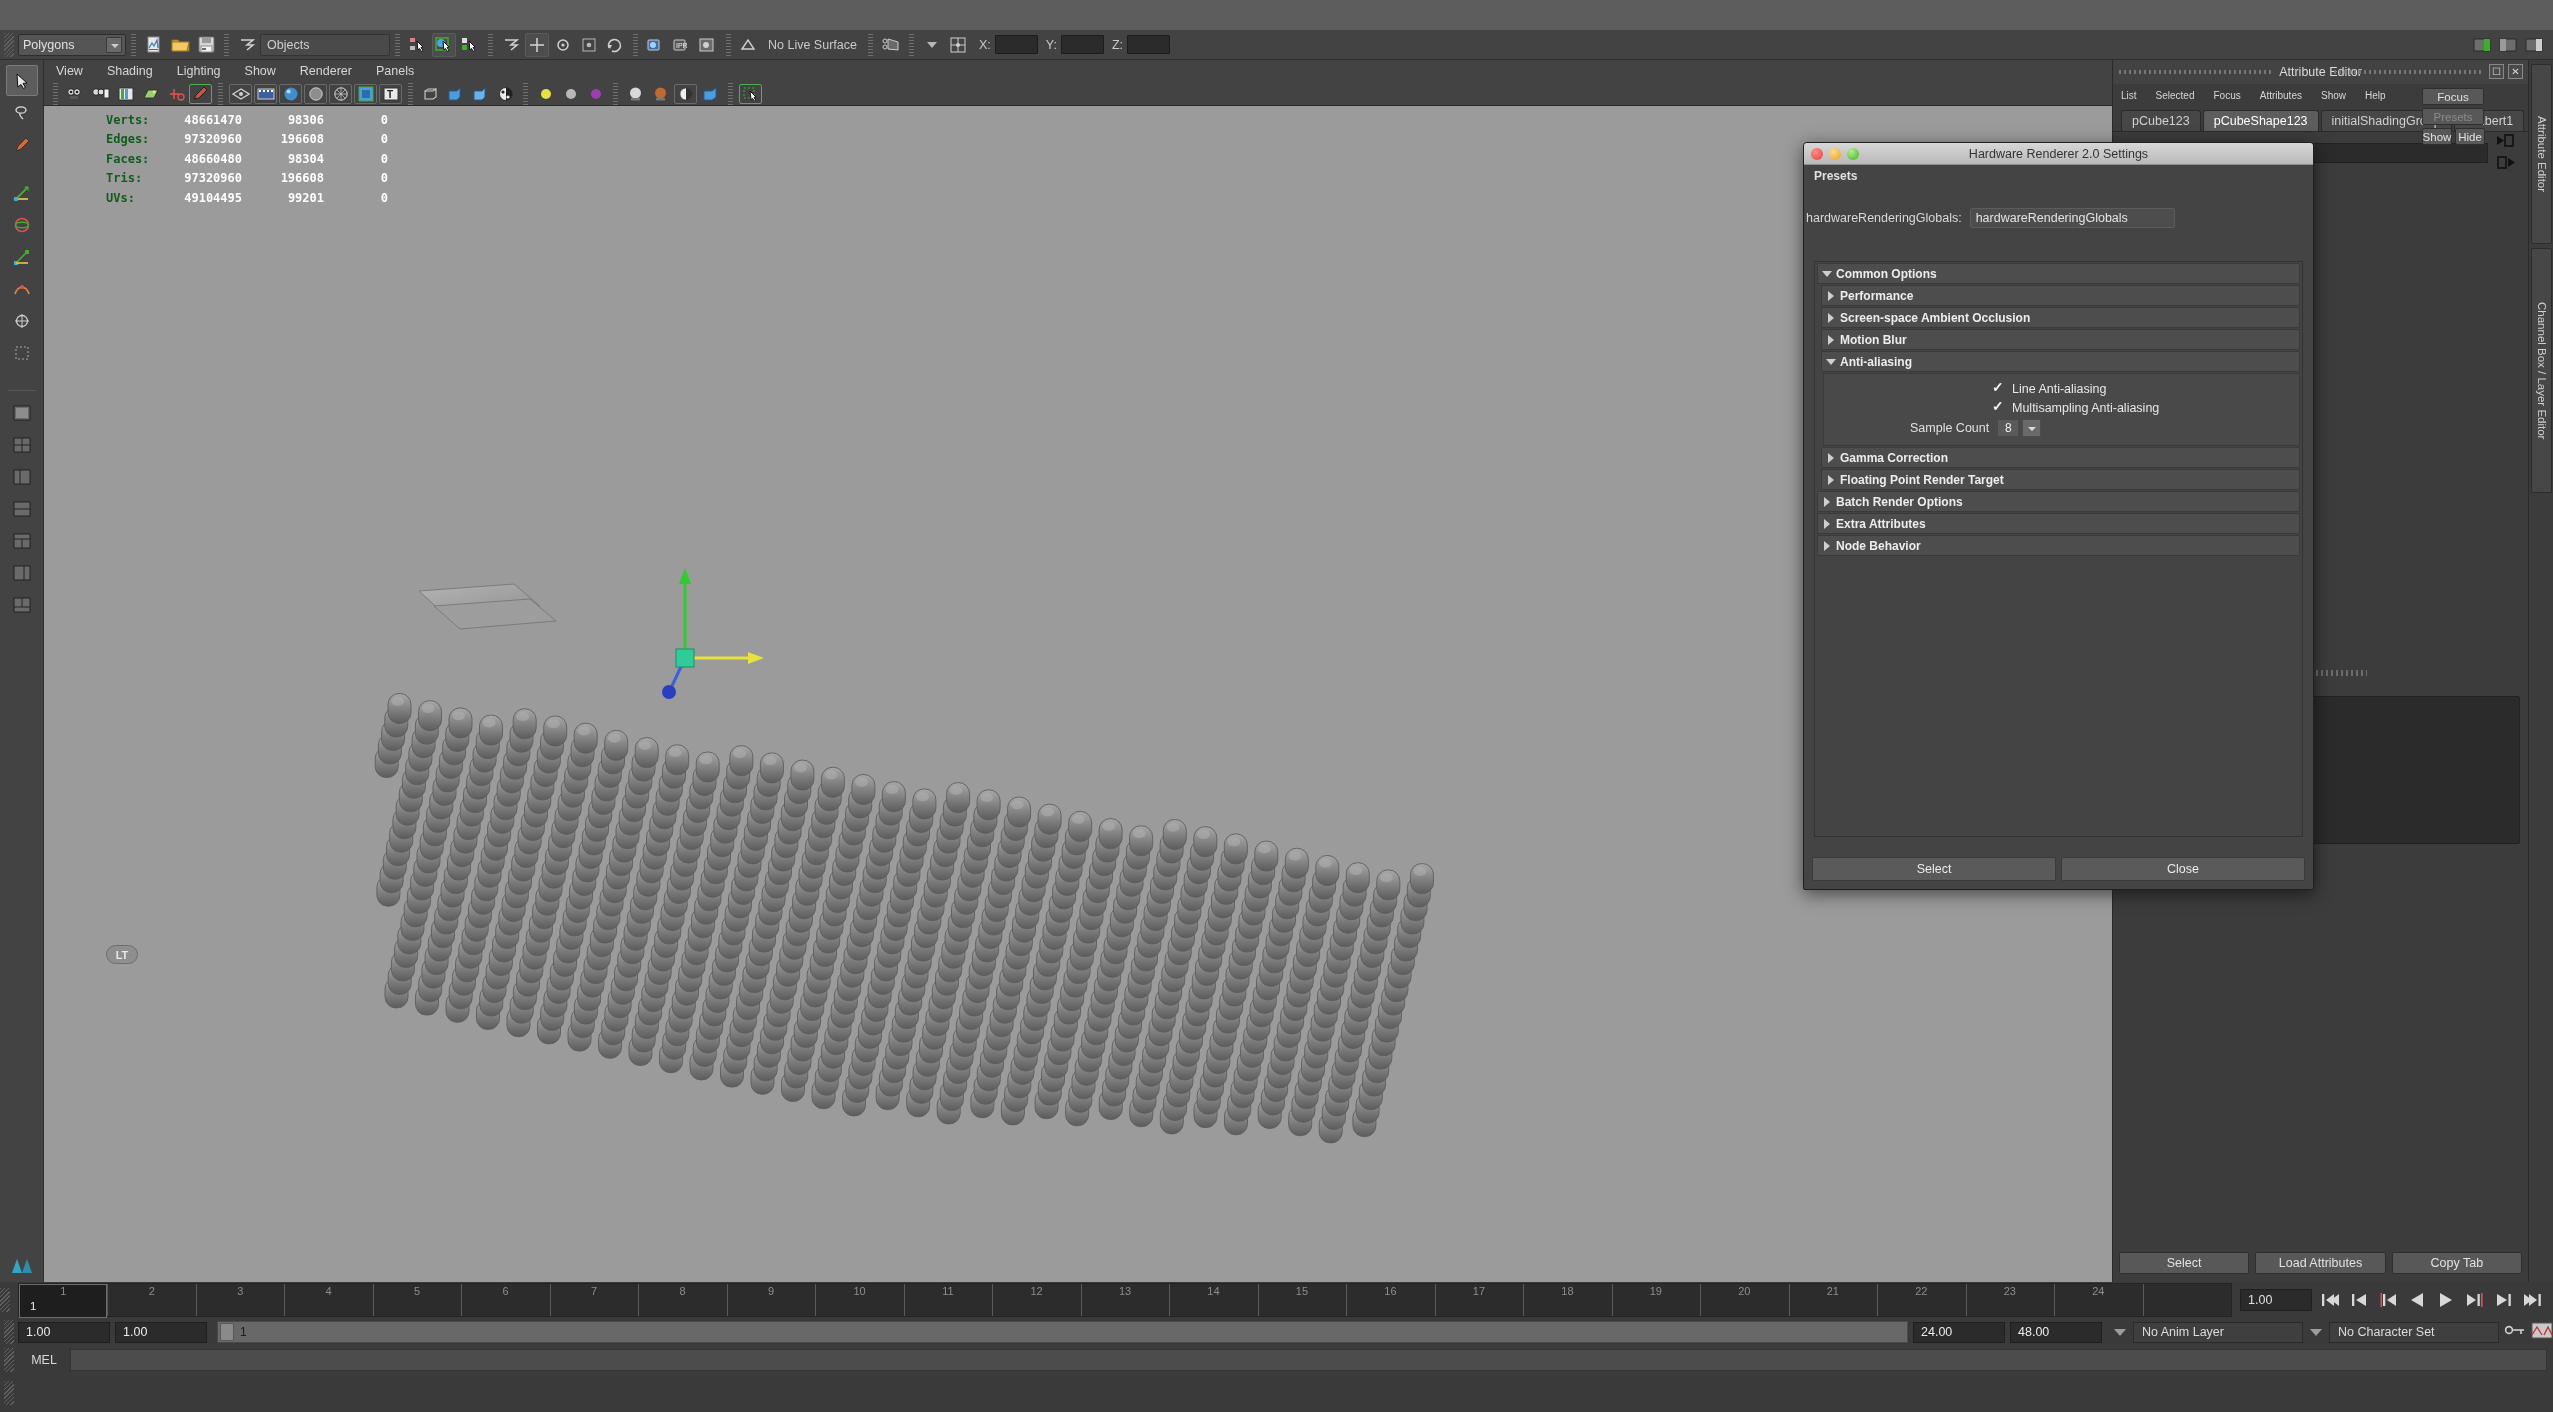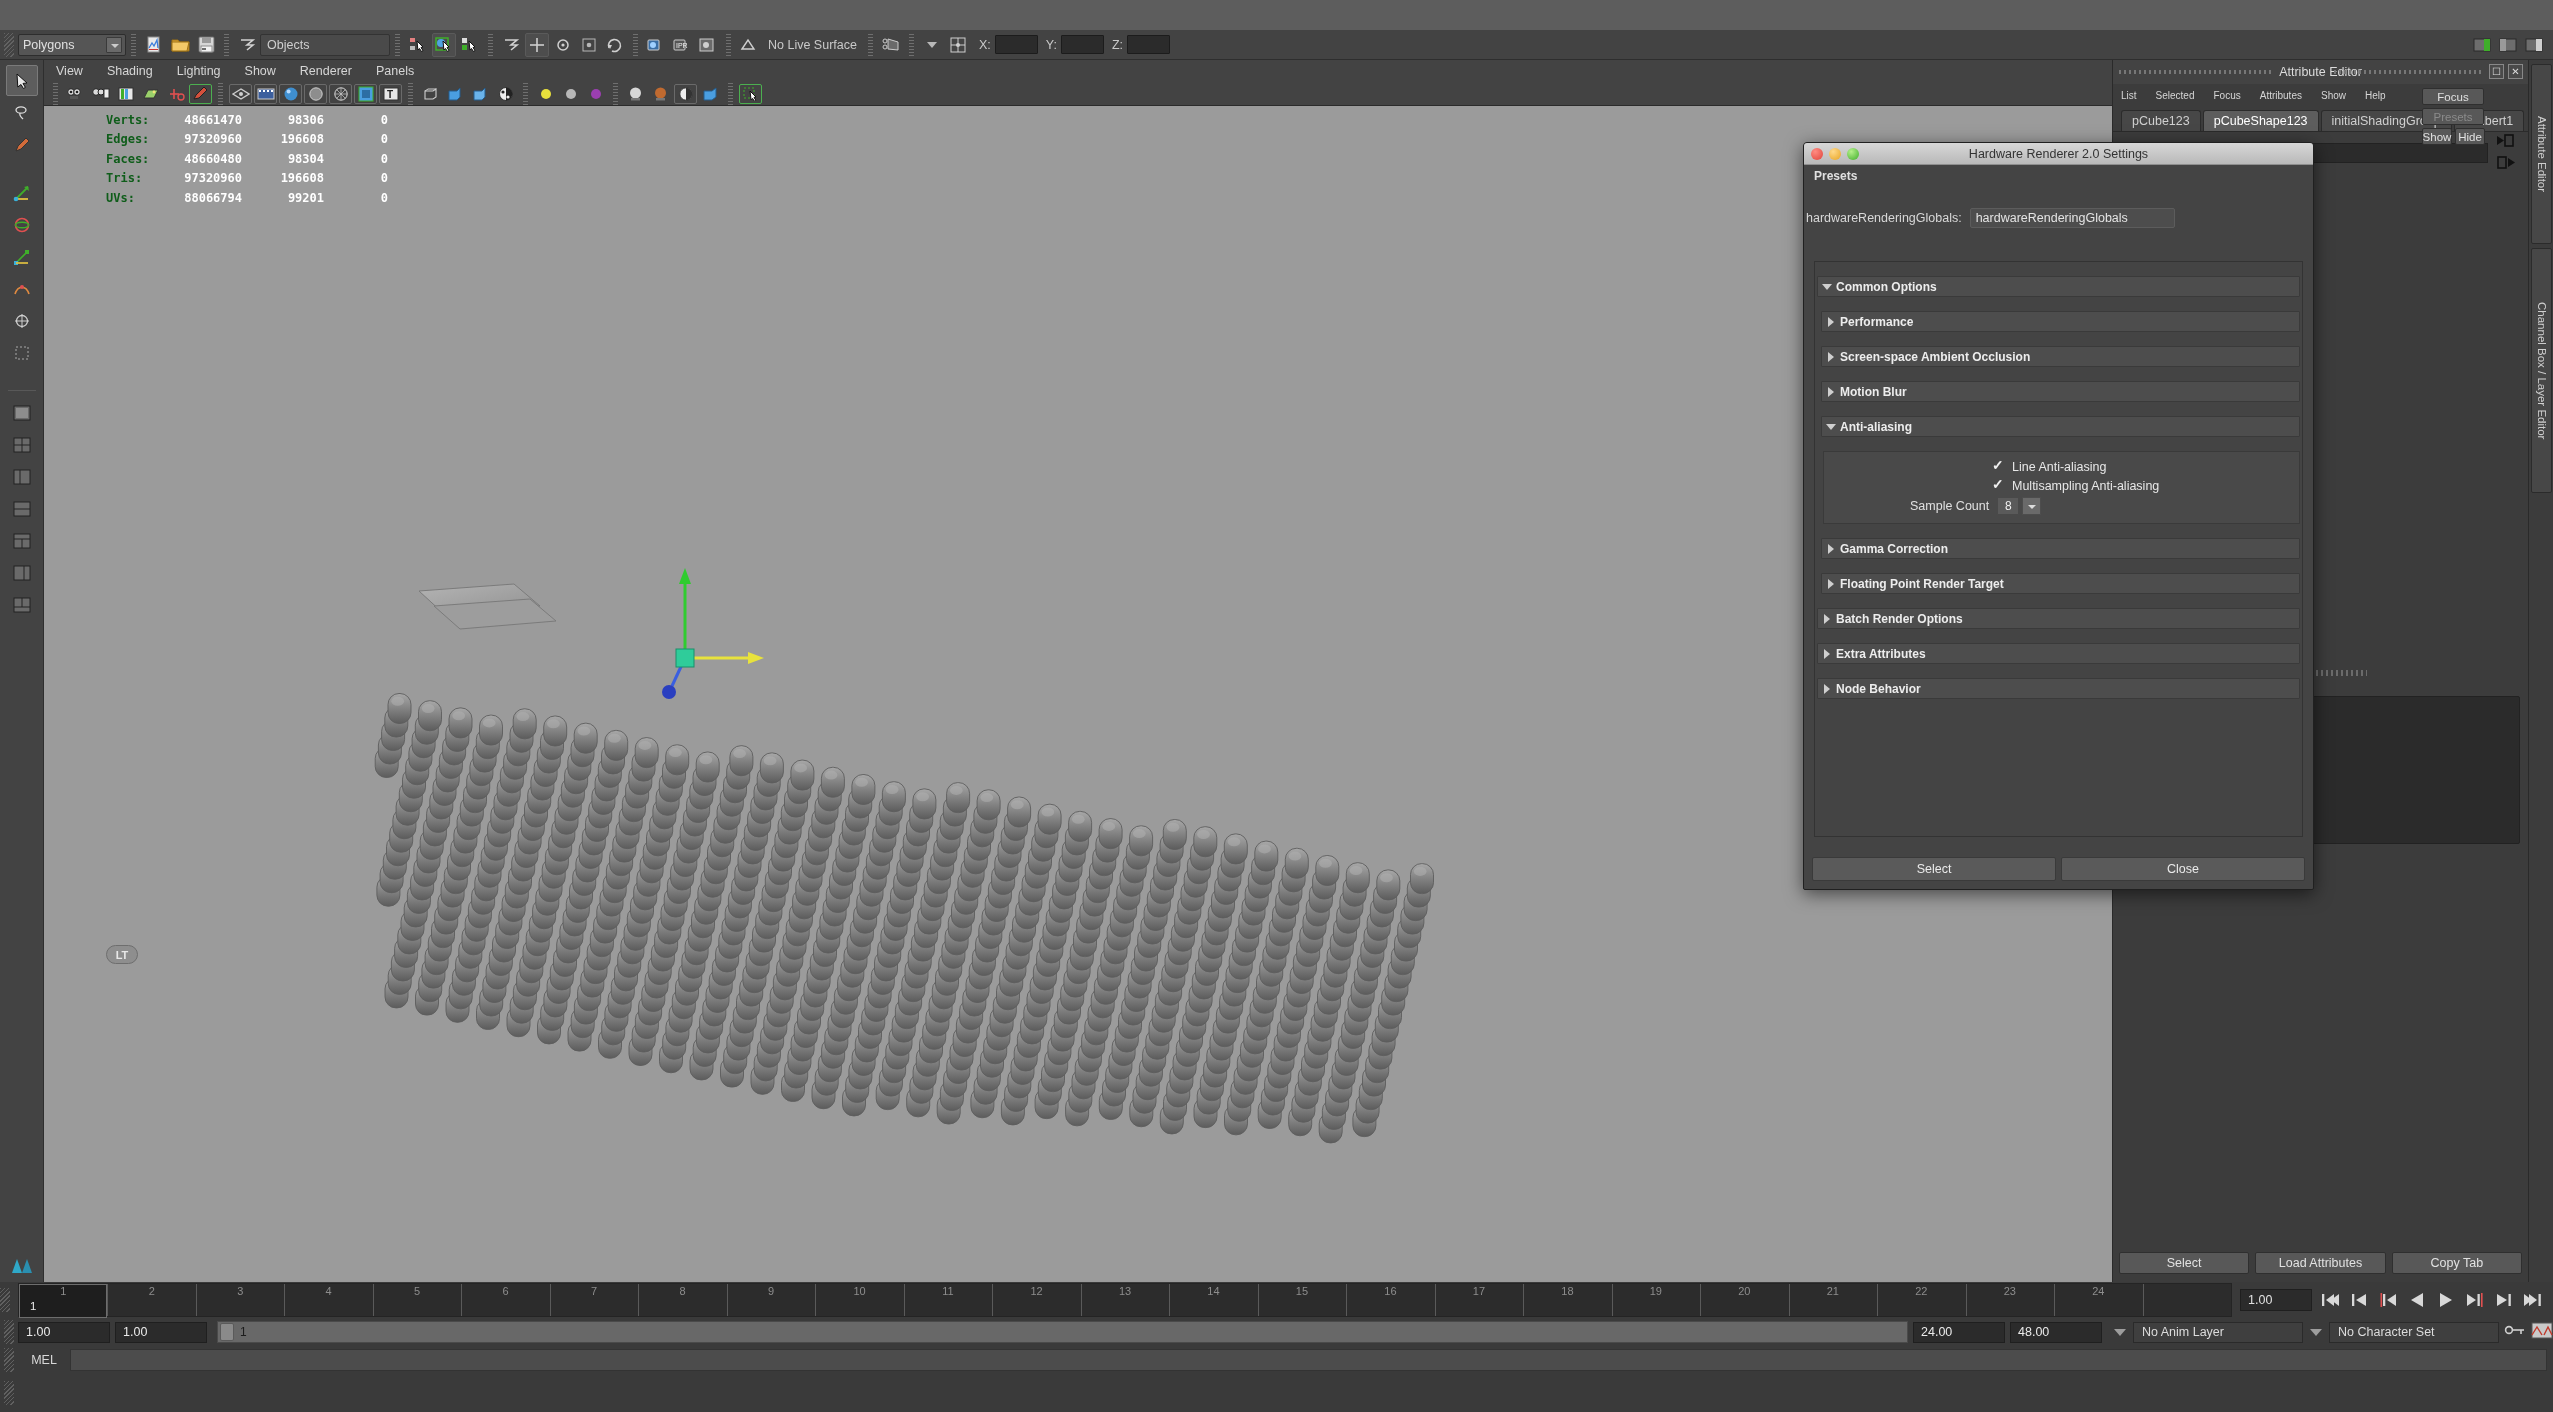--- a/index.html
+++ b/index.html
@@ -262,21 +262,21 @@
     flex: 1; height: 20px; background: #4d4d4d; border: 1px solid #5c5c5c;
     border-radius: 2px; color: #e4e4e4; font-size: 12.5px;
     display: flex; align-items: center; padding-left: 5px; max-width: 205px;
   }
   .dlg-sections {
     position: absolute; left: 10px; right: 10px; top: 118px; bottom: 52px;
     background: #444; border: 1px solid #333;
   }
   .sec-row {
     height: 21px; display: flex; align-items: center;
-    background: #4d4d4d; border: 1px solid #3a3a3a; margin: 14px 2px;
+    background: #4d4d4d; border: 1px solid #3a3a3a; margin: 1px 2px;
     border-radius: 1px;
   }
   .sec-row.indent { margin-left: 6px; }
   .sec-tri {
     width: 18px; display: flex; align-items: center; justify-content: center; flex: none;
   }
   .sec-tri i {
     display: block; width: 0; height: 0;
     border-left: 5px solid transparent; border-right: 5px solid transparent;
     border-top: 6px solid #cfcfcf;
@@ -910,21 +910,21 @@
         <span class="hud-v3">0</span>
       </div>
       <div class="hud-row">
         <span class="hud-label">Tris:</span>
         <span class="hud-v1">97320960</span>
         <span class="hud-v2">196608</span>
         <span class="hud-v3">0</span>
       </div>
       <div class="hud-row">
         <span class="hud-label">UVs:</span>
-        <span class="hud-v1">88066794</span>
+        <span class="hud-v1">49104495</span>
         <span class="hud-v2">99201</span>
         <span class="hud-v3">0</span>
       </div>
     </div>
 
     <svg id="scene" viewBox="0 0 2068 1176" preserveAspectRatio="none">
       <defs>
         <linearGradient id="capsGrad" x1="0" y1="0" x2="0" y2="1">
           <stop offset="0%" stop-color="#a8a8a8"></stop>
           <stop offset="40%" stop-color="#8a8a8a"></stop>

